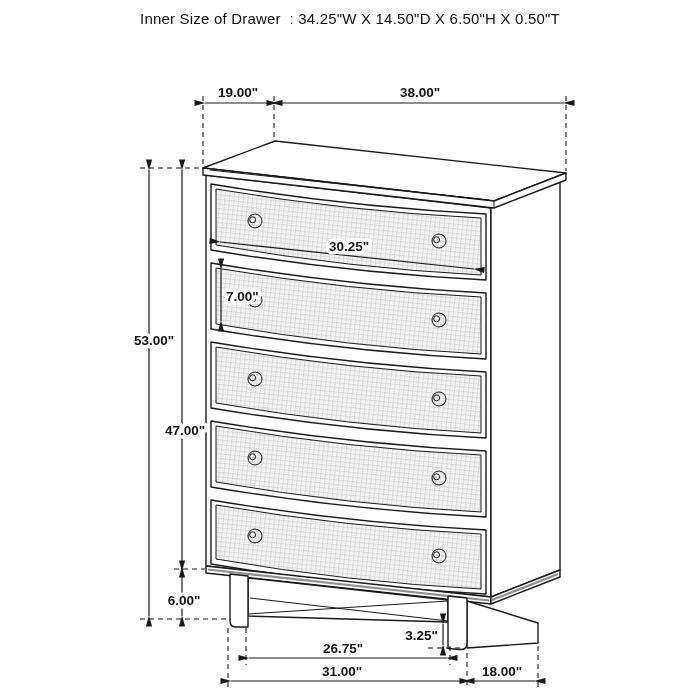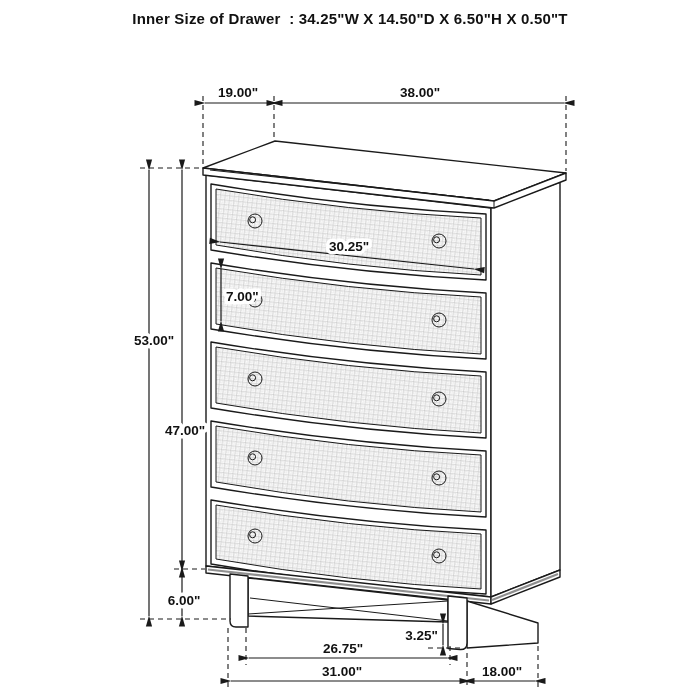--- a/index.html
+++ b/index.html
@@ -1,19 +1,19 @@
 <!DOCTYPE html>
 <html><head>
 <meta charset="utf-8">
 <style>
   html,body{margin:0;padding:0;background:#fff;}
   #stage{position:relative;width:700px;height:700px;background:#ffffff;overflow:hidden;
          font-family:"Liberation Sans",sans-serif;}
   #title{position:absolute;top:10px;left:0;width:100%;text-align:center;
-         font-size:15px;font-weight:bold;color:#111;white-space:pre;letter-spacing:.2px;}
+         font-size:15px;font-weight:normal;color:#111;white-space:pre;letter-spacing:.2px;}
   svg{position:absolute;top:0;left:0;}
   .outline{fill:#ffffff;stroke:#1a1a1a;stroke-width:1.4;stroke-linejoin:round;}
   .thin{fill:none;stroke:#1a1a1a;stroke-width:1;stroke-linejoin:round;}
   .weavefill{fill:url(#weave);stroke:#1a1a1a;stroke-width:1;}
   .dash{fill:none;stroke:#1a1a1a;stroke-width:1.1;stroke-dasharray:5 4;}
   .dim{fill:none;stroke:#1a1a1a;stroke-width:1.2;}
   .shadow{fill:none;stroke:#8f8f8f;stroke-width:2.2;}
   text.dimlab{font-family:"Liberation Sans",sans-serif;font-size:13.5px;font-weight:bold;
       fill:#111;paint-order:stroke;stroke:#ffffff;stroke-width:7px;stroke-linejoin:round;}
   .mid{text-anchor:middle;}

